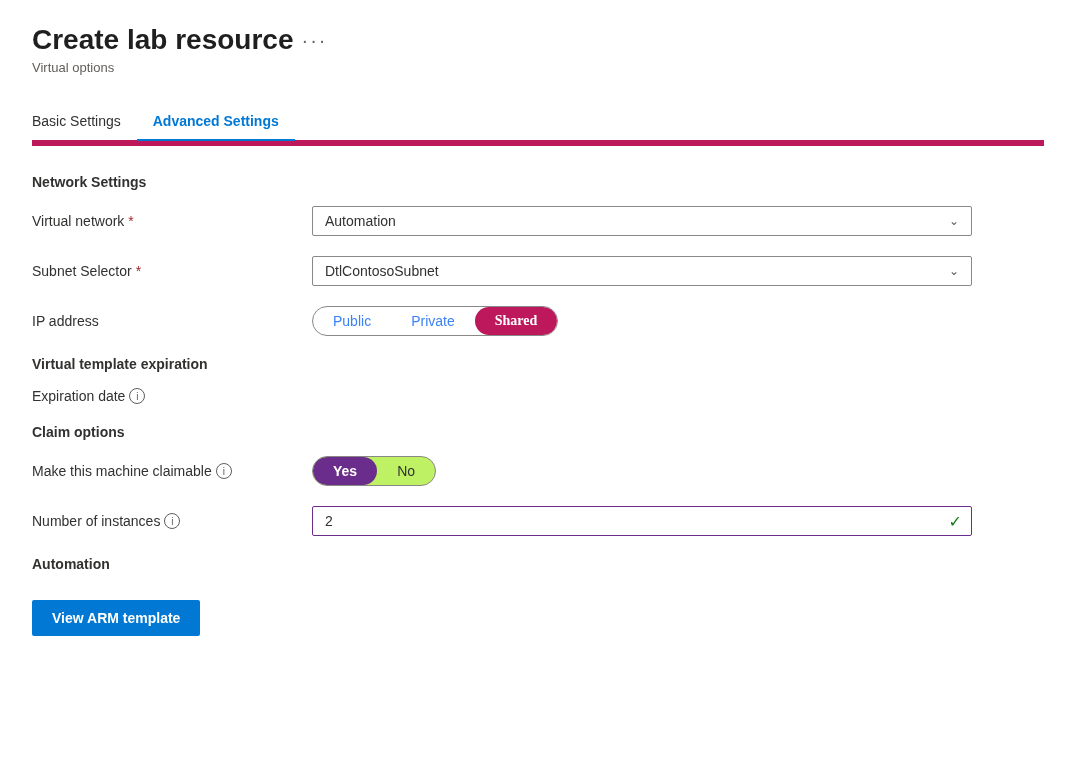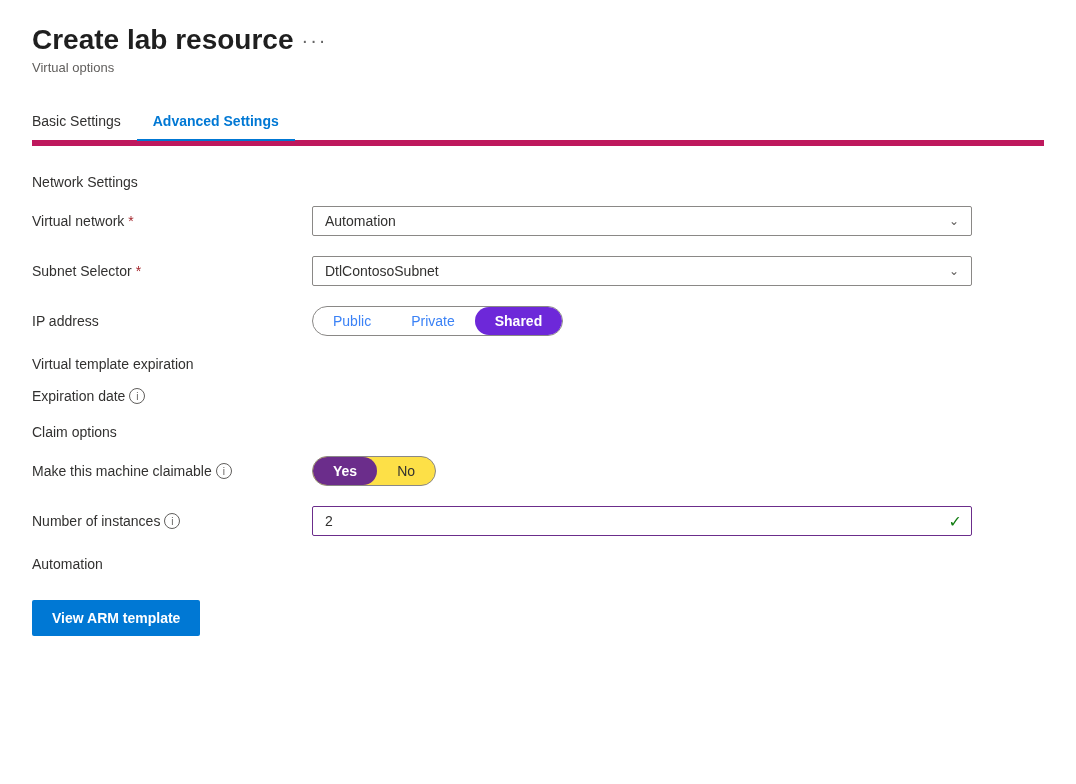--- a/index.html
+++ b/index.html
@@ -68,21 +68,21 @@
     .tab:first-child {
       padding-left: 0;
     }
 
     .content {
       margin-top: 28px;
     }
 
     .section-title {
       font-size: 14px;
-      font-weight: 400;
+      font-weight: 700;
       color: #323130;
       margin-bottom: 16px;
     }
 
     .form-row {
       display: flex;
       align-items: center;
       margin-bottom: 20px;
     }
 
@@ -150,23 +150,24 @@
 
     .toggle-option {
       padding: 6px 20px;
       font-size: 14px;
       cursor: pointer;
       color: #3b82f6;
       border-radius: 20px;
     }
 
     .toggle-option.active {
-      background: #6d28d9;
+      background: #be185d;
       color: #ffffff;
       font-weight: 600;
+      font-family: Liberation Serif, serif;
     }
 
     .date-time-row {
       display: flex;
       gap: 8px;
     }
 
     .date-input {
       display: flex;
       align-items: center;
@@ -250,21 +251,21 @@
       margin-bottom: 16px;
     }
 
     .yes-no-toggle {
       display: flex;
       align-items: center;
       border: 1px solid #8a8886;
       border-radius: 20px;
       overflow: hidden;
       width: fit-content;
-      background: #fde047;
+      background: #bef264;
     }
 
     .yes-no-option {
       padding: 6px 20px;
       font-size: 14px;
       cursor: pointer;
       color: #323130;
       border-radius: 20px;
     }
 

